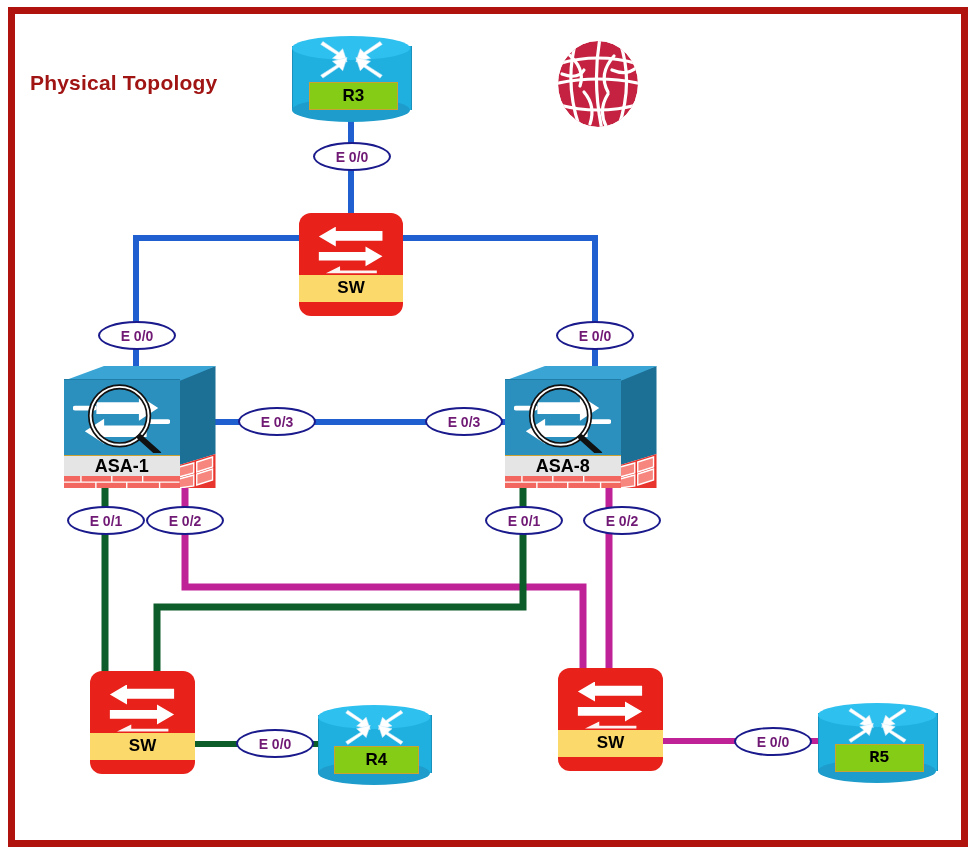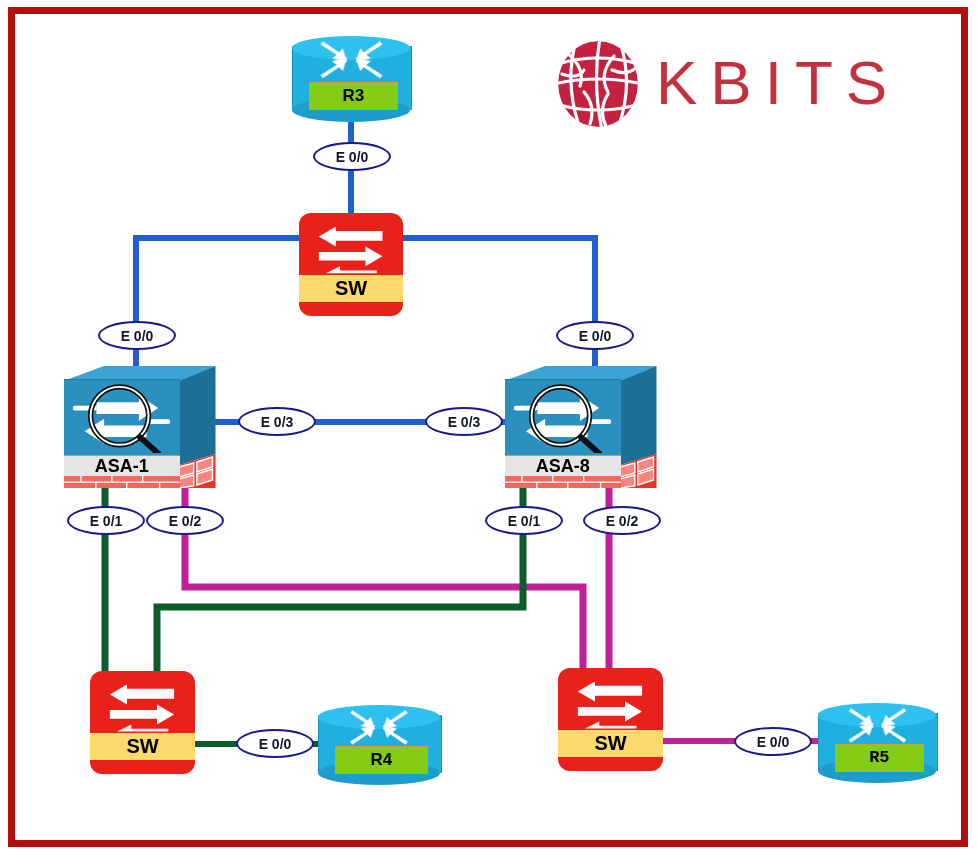--- a/index.html
+++ b/index.html
@@ -79,21 +79,21 @@
   
   .switch{position:absolute;}
   .sw-box{
     position:absolute;left:0;top:0;width:100%;height:100%;
     background:#e8211a;border-radius:12px;overflow:hidden;
   }
   .sw-arrows{position:absolute;left:16%;top:14%;width:68%;height:46%;}
   .sw-band{
     position:absolute;left:0;right:0;top:60%;height:26%;
     background:#fbd96b;
-    text-align:center;color:#000;font-weight:bold;font-size:20px;
+    text-align:center;color:#000;font-weight:bold;font-size:17px;
     line-height:1.55;
     display:flex;align-items:center;justify-content:center;
   }
 
   
   .asa{position:absolute;}
   .asa-side{
     position:absolute;right:0;top:0;width:26%;height:100%;
   }
   .asa-front{
@@ -115,34 +115,35 @@
     position:absolute;left:0;top:90%;width:76%;height:10%;
     background:#f2675f;
   }
 
   
   .iface{
     position:absolute;
     background:#ffffff;
     border:2px solid #1a1a8c;
     border-radius:50%;
-    color:#0f172a;
+    color:#701a75;
     font-weight:bold;
     font-size:14px;
     display:flex;align-items:center;justify-content:center;
     white-space:nowrap;
     box-sizing:border-box;
   }
 </style>
 </head>
 <body>
 
 <div id="canvas">
   <div class="frame"></div>
 
+  <div class="title">Physical Topology</div>
 
   <div class="logo">
     <svg class="logo-mark" viewBox="0 0 84 88">
       <defs>
         <clipPath id="globeClip">
             <ellipse cx="42" cy="44" rx="40" ry="43"></ellipse>
           </clipPath>
       </defs>
       <g clip-path="url(#globeClip)">
         <ellipse cx="42" cy="44" rx="40" ry="43" fill="#c42240"></ellipse>
@@ -155,21 +156,20 @@
           <path d="M64 2 q14 42 -2 86"></path>
           <path d="M10 12 q20 16 14 34"></path>
           <path d="M58 16 q-16 18 -6 36"></path>
           <path d="M28 52 q12 14 6 32"></path>
           <path d="M52 54 q-10 16 -2 32"></path>
           <path d="M6 34 q16 6 22 -4"></path>
           <path d="M56 30 q14 6 24 -2"></path>
         </g>
       </g>
     </svg>
-    <div class="logo-text">KBITS</div>
   </div>
 
   <svg id="links">
 
     <line x1="351" y1="118" x2="351" y2="214" stroke="#1f5fd0" stroke-width="6"></line>
 
     <polyline points="136,377 136,238 300,238" fill="none" stroke="#1f5fd0" stroke-width="6" stroke-linejoin="miter"></polyline>
     <polyline points="403,238 595,238 595,377" fill="none" stroke="#1f5fd0" stroke-width="6" stroke-linejoin="miter"></polyline>
 
     <line x1="214" y1="422" x2="508" y2="422" stroke="#1f5fd0" stroke-width="6"></line>
@@ -322,21 +322,21 @@
         <g fill="#ffffff">
           <path d="M96 4 H30 V-2 L6 12 L30 26 V18 H96 Z" transform="translate(-2,0)"></path>
           <path d="M4 34 H70 V26 L94 40 L70 54 V46 H4 Z"></path>
           <path d="M86 60 H34 V54 L14 64 H86 Z" opacity="0.95"></path>
         </g>
       </svg>
       <div class="sw-band">SW</div>
     </div>
   </div>
 
-  <div class="router" style="left:318px;top:705px;width:122px;height:80px;">
+  <div class="router" style="left:318px;top:705px;width:112px;height:80px;">
     <div class="cyl-body"></div>
     <div class="cyl-bottom"></div>
     <div class="cyl-top"></div>
     <svg class="r-arrows" viewBox="0 0 100 54">
       <g fill="#ffffff" stroke="#cfe9f6" stroke-width="0.8">
         <path d="M8 6 L30 20 L24 25 L44 30 L38 12 L33 17 L11 2 Z"></path>
         <path d="M92 6 L70 20 L76 25 L56 30 L62 12 L67 17 L89 2 Z"></path>
         <path d="M8 48 L30 34 L24 29 L44 24 L38 42 L33 37 L11 52 Z"></path>
         <path d="M92 48 L70 34 L76 29 L56 24 L62 42 L67 37 L89 52 Z"></path>
       </g>

